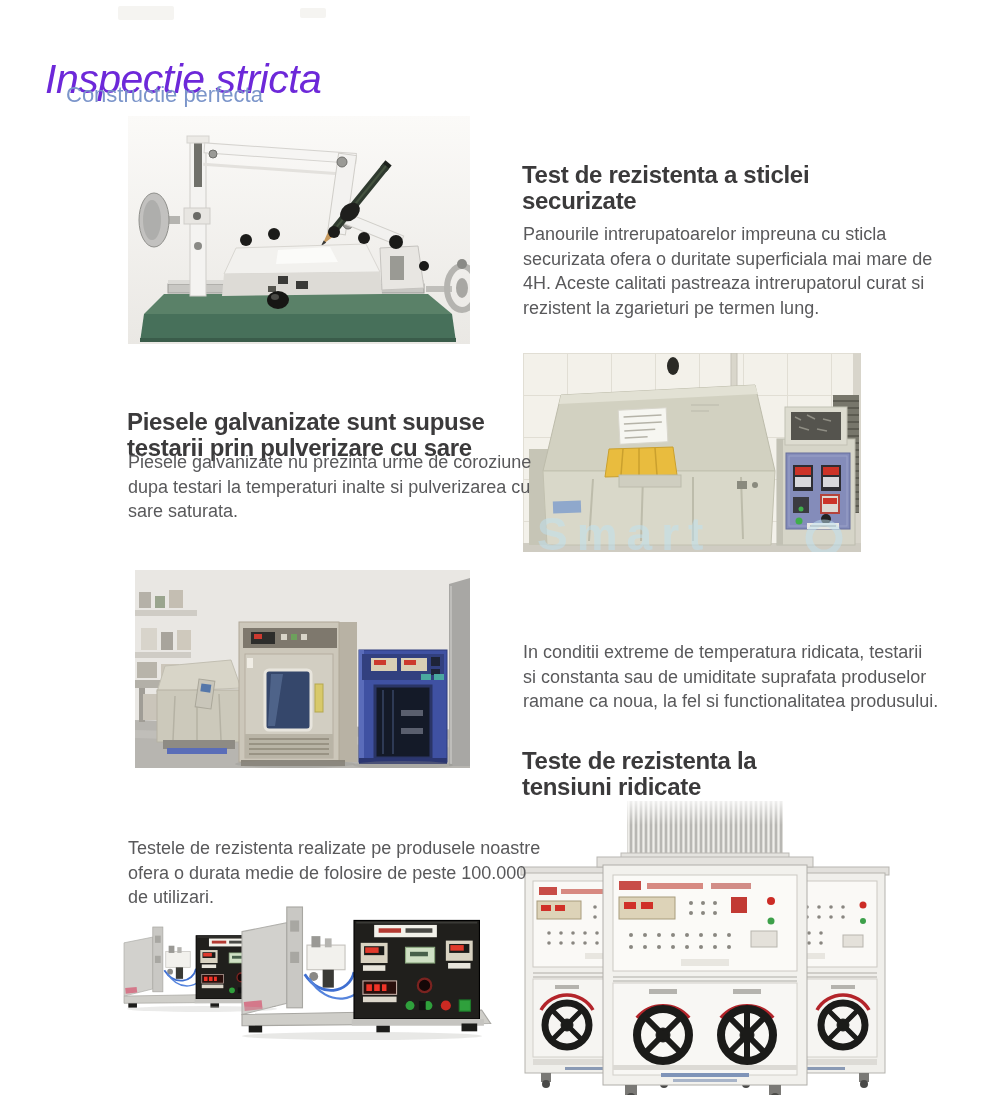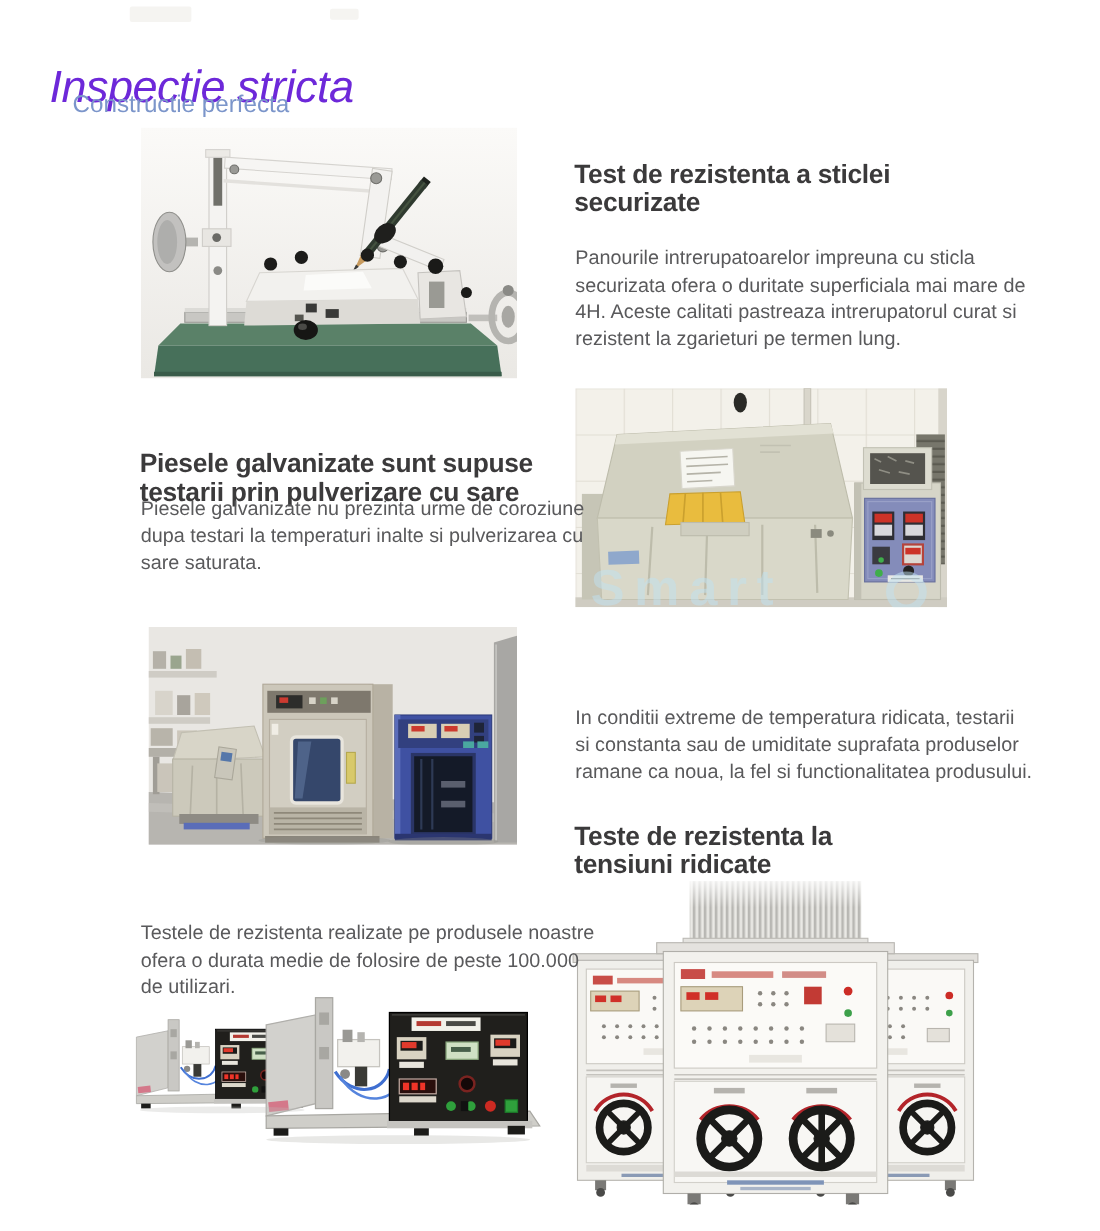--- a/index.html
+++ b/index.html
@@ -108,21 +108,21 @@
       <circle cx="268" cy="126" r="7" fill="#1a1a18"></circle>
       <circle cx="296" cy="150" r="5" fill="#1a1a18"></circle>
 
       <rect x="298" y="170" width="26" height="6" fill="#c0bfbb"></rect>
       <ellipse cx="334" cy="172" rx="15" ry="22" fill="none" stroke="#b5b4b0" stroke-width="6"></ellipse>
       <ellipse cx="334" cy="172" rx="6" ry="10" fill="#a8a7a3"></ellipse>
       <circle cx="334" cy="148" r="5" fill="#8a8a86"></circle>
     </svg>
   </figure>
 
-  <h2 class="sec-h" style="left:522px;top:146px;">Test de rezistenta a sticlei
+  <h2 class="sec-h" style="left:522px;top:162px;">Test de rezistenta a sticlei
 securizate</h2>
   <p class="sec-p" style="left:523px;top:222px;">Panourile intrerupatoarelor impreuna cu sticla
 securizata ofera o duritate superficiala mai mare de
 4H. Aceste calitati pastreaza intrerupatorul curat si
 rezistent la zgarieturi pe termen lung.</p>
 
   <figure style="left:523px;top:353px;">
     <svg width="338" height="199" viewBox="0 0 338 199">
       <defs>
         <pattern id="tiles" width="44" height="42" patternUnits="userSpaceOnUse">

